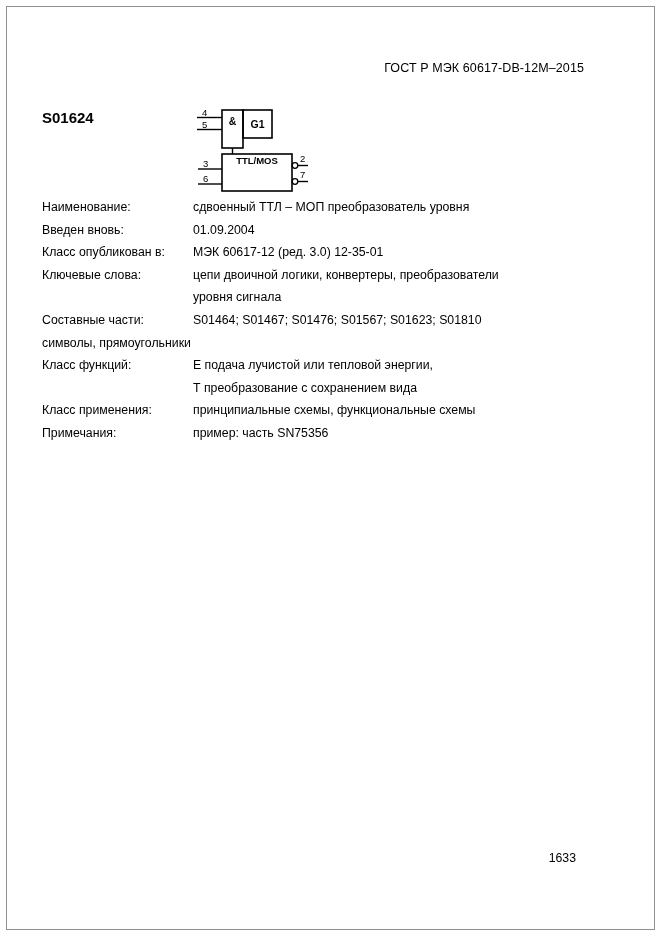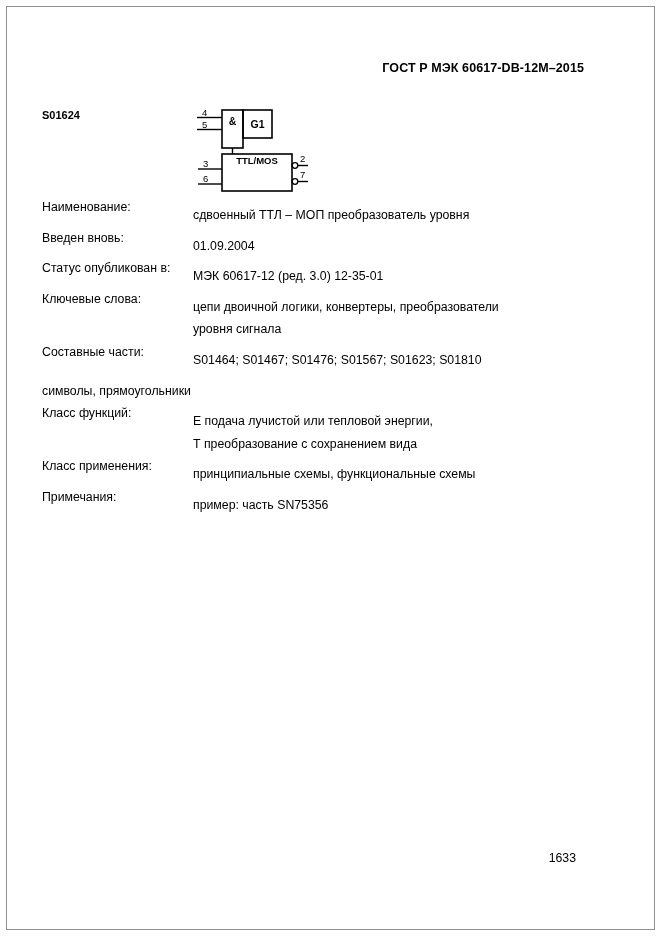--- a/index.html
+++ b/index.html
@@ -11,47 +11,46 @@
     color:#000;
     overflow:hidden;
   }
   .page-border {
     position:absolute; inset:6px;
     border:1px solid #8f8f8f;
     pointer-events:none;
   }
   .doc-header {
     position:absolute; top:61px; right:77px;
-    font-size:12.5px; font-weight:bold;
+    font-size:12.5px; font-weight:normal;
     letter-spacing:0.1px;
   }
   .symbol-id {
     position:absolute; top:109px; left:42px;
-    font-size:11px; font-weight:bold;
+    font-size:15px; font-weight:bold;
   }
   .diagram {
     position:absolute; top:106px; left:195px;
   }
   .diagram svg text {
     font-family:"Liberation Sans", sans-serif;
     fill:#000;
   }
   .fields {
     position:absolute; top:196px; left:42px; width:566px;
     font-size:12.3px; line-height:22.6px;
   }
   .field-row { display:flex; }
   .field-label {
     width:151px; flex-shrink:0;
     white-space:pre-line;
   }
   .field-value {
     flex:1;
     white-space:pre-line;
-    margin-top:8px;
   }
   .page-number {
     position:absolute; top:851px; right:85px;
     font-size:12.3px;
   }
 </style>
 </head>
 <body>
 
 <div class="page-border"></div>
@@ -96,21 +95,21 @@
 <div class="fields">
   <div class="field-row">
     <div class="field-label">Наименование:</div>
     <div class="field-value">сдвоенный ТТЛ – МОП преобразователь уровня</div>
   </div>
   <div class="field-row">
     <div class="field-label">Введен вновь:</div>
     <div class="field-value">01.09.2004</div>
   </div>
   <div class="field-row">
-    <div class="field-label">Статус опубликован в:</div>
+    <div class="field-label">Класс опубликован в:</div>
     <div class="field-value">МЭК 60617-12 (ред. 3.0) 12-35-01</div>
   </div>
   <div class="field-row">
     <div class="field-label">Ключевые слова:</div>
     <div class="field-value">цепи двоичной логики, конвертеры, преобразователи
 уровня сигнала</div>
   </div>
   <div class="field-row">
     <div class="field-label">Составные части:</div>
     <div class="field-value">S01464; S01467; S01476; S01567; S01623; S01810</div>

